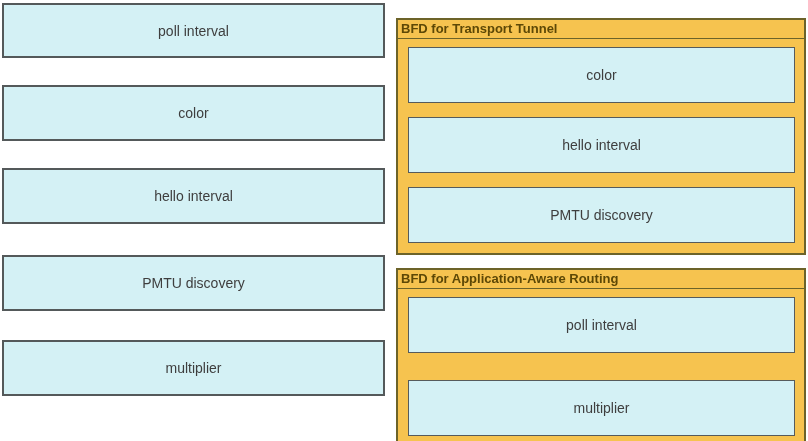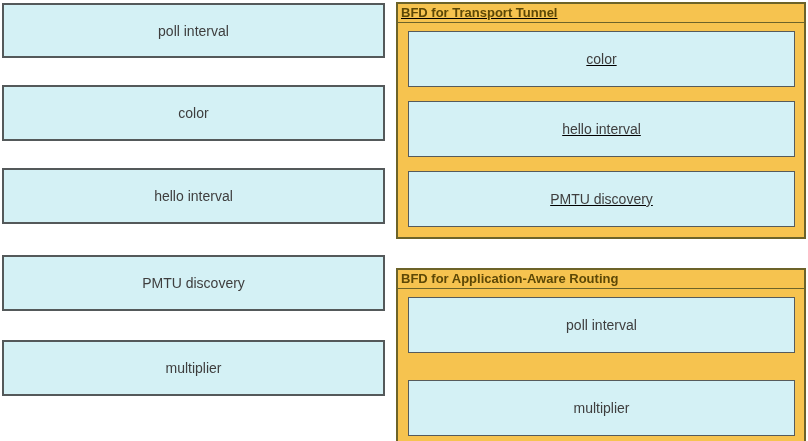--- a/index.html
+++ b/index.html
@@ -31,21 +31,21 @@
   .opt-5 { top: 340px; height: 56px; }
 
   
   .panel {
     position: absolute;
     left: 396px; width: 410px;
     background: #f6c34f;
     border: 2px solid #6c6329;
     display: flex; flex-direction: column;
   }
-  .panel-1 { top: 2px;   height: 237px; text-decoration: underline; }
+  .panel-1 { top: 18px;   height: 237px; }
   .panel-2 { top: 268px; height: 180px; }
   .panel-header {
     flex: 0 0 19px;
     padding-left: 3px;
     font-size: 13px; font-weight: bold;
     line-height: 18px;
     color: #5d4806;
     border-bottom: 1px solid #6c6329;
     white-space: nowrap; overflow: hidden;
   }

